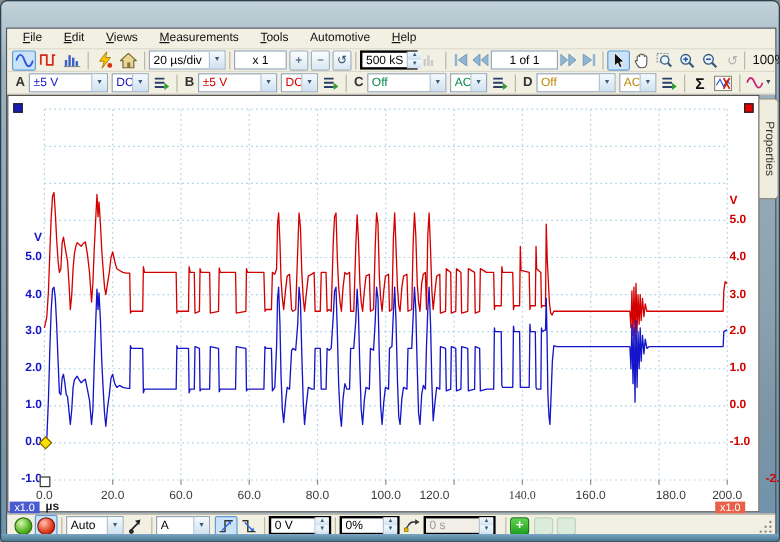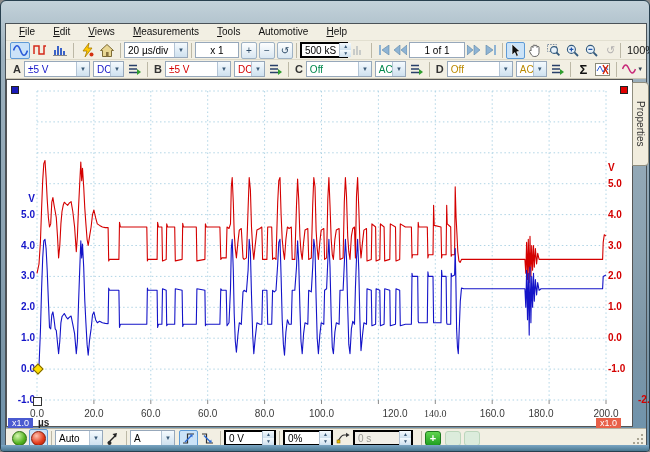--- a/index.html
+++ b/index.html
@@ -387,24 +387,24 @@
           <div class="ylab r" style="top: 221.3px;">1.0</div>
           <div class="ylab r" style="top: 252.2px;">0.0</div>
           <div class="ylab r" style="top: 283.1px;">-1.0</div>
           <div class="ylab r" style="top: 314px; margin-left: 30px;">-2.0</div>
           <div class="xlab" style="left: 9px;">0.0</div>
           <div class="xlab" style="left: 65.9px;">20.0</div>
           <div class="xlab" style="left: 122.8px;">60.0</div>
           <div class="xlab" style="left: 179.7px;">60.0</div>
           <div class="xlab" style="left: 236.6px;">80.0</div>
           <div class="xlab" style="left: 293.5px;">100.0</div>
-          <div class="xlab" style="left: 367px;">120.0</div>
+          <div class="xlab" style="left: 334px;">120.0</div>
           <div class="xlab" style="left: 407.3px; font-family: Liberation Serif, serif;">140.0</div>
           <div class="xlab" style="left: 464.2px;">160.0</div>
-          <div class="xlab" style="left: 513px;">180.0</div>
+          <div class="xlab" style="left: 531px;">180.0</div>
           <div class="xlab" style="left: 578px;">200.0</div>
         </div>
       <div class="marker-sq" style="left:4px;top:6px;background:#1a1ab8"></div>
       <div class="marker-sq" style="left:613px;top:6px;background:#e00000"></div>
       <div class="diamond" style="left:27px;top:285px"></div>
       <div class="handle" style="left:26px;top:317px"></div>
       <div class="badge b">x1.0</div>
       <div class="badge r">x1.0</div>
       <div class="uslab">µs</div>
     </div>

